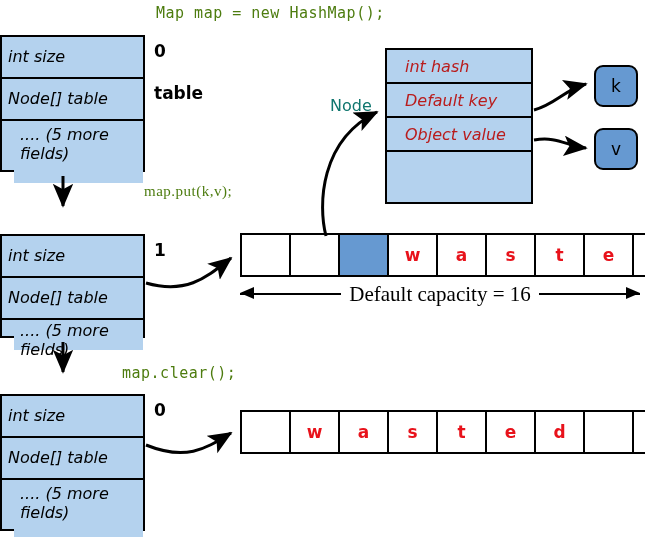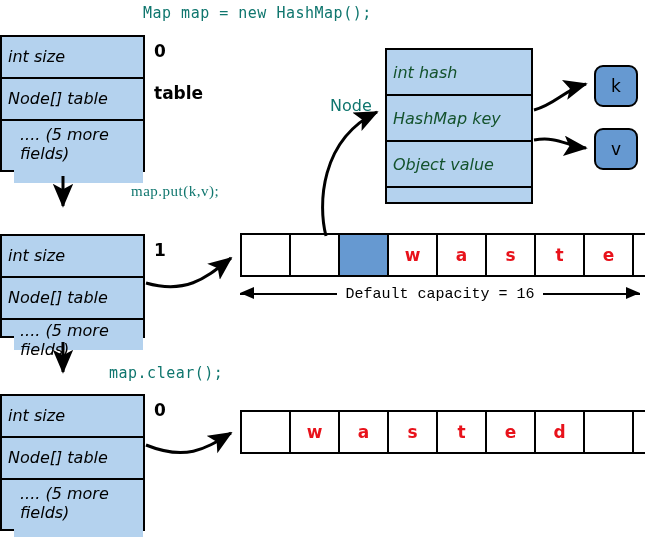--- a/index.html
+++ b/index.html
@@ -7,23 +7,24 @@
     position:relative;
     width:645px;height:537px;
     background:#ffffff;
     overflow:hidden;
     font-family:"DejaVu Sans", sans-serif;
   }
   .code-label{
     position:absolute;
     font-family:"DejaVu Sans Mono","Liberation Mono",monospace;
     font-size:15px;
-    color:#0f766e;
+    color:#4d7c0f;
     white-space:pre;
     letter-spacing:0.5px;
+    margin-left:13px;
   }
   
   .map-box{
     position:absolute;
     width:145px;
     border:2px solid #000000;
     box-sizing:border-box;
     background:#b4d2ee;
   }
   .map-field{
@@ -49,28 +50,28 @@
   
   .node-box{
     position:absolute;
     left:385px;top:48px;
     width:148px;height:156px;
     border:2px solid #000000;
     box-sizing:border-box;
     background:#b4d2ee;
   }
   .node-field{
-    height:46px;
+    height:34px;
     border-bottom:2px solid #000000;
     box-sizing:border-box;
     display:flex;align-items:center;
     font-style:italic;
     font-size:16px;
-    padding-left:6px;
-    color:#14532d;
+    padding-left:18px;
+    color:#b91c1c;
   }
   .node-field.last{border-bottom:none;}
   .node-label{
     position:absolute;
     left:330px;top:96px;
     font-family:"DejaVu Sans", sans-serif;
     font-size:16px;color:#0f766e;
   }
   
   .pill{
@@ -104,23 +105,23 @@
   .cell:last-child{border-right:none;}
   .cell.filled{background:#6699d1;}
   
   .cap-wrap{
     position:absolute;
     left:240px;top:282px;
     width:400px;height:24px;
     display:flex;align-items:center;
   }
   .cap-text{
-    font-size:15px;color:#000000;
+    font-size:21px;color:#000000;
     padding:0 8px;white-space:nowrap;
-    font-family:Liberation Mono, monospace;
+    font-family:Liberation Serif, serif;
   }
   svg.ov{position:absolute;left:0;top:0;width:645px;height:537px;pointer-events:none;}
 </style>
 </head>
 <body>
 
 <div id="stage">
 
   <div class="code-label" style="left:143px;top:4px;">Map map = new HashMap();</div>
 
@@ -146,21 +147,21 @@
   <div class="map-box" style="left:0px;top:394px;height:137px;">
     <div class="map-field f1">int size</div>
     <div class="map-field f2">Node[] table</div>
     <div class="map-field f3">.... (5 more fields)</div>
   </div>
   <div class="val" style="left:154px;top:400px;">0</div>
 
   <div class="node-label">Node</div>
   <div class="node-box">
     <div class="node-field">int hash</div>
-    <div class="node-field">HashMap key</div>
+    <div class="node-field">Default key</div>
     <div class="node-field">Object value</div>
   </div>
 
   <div class="pill" style="left:594px;top:65px;">k</div>
   <div class="pill" style="left:594px;top:128px;">v</div>
 
   <div class="array" id="arr-put" style="left:240px;top:233px;">
       <div class="cell"></div>
       <div class="cell"></div>
       <div class="cell filled"></div>

